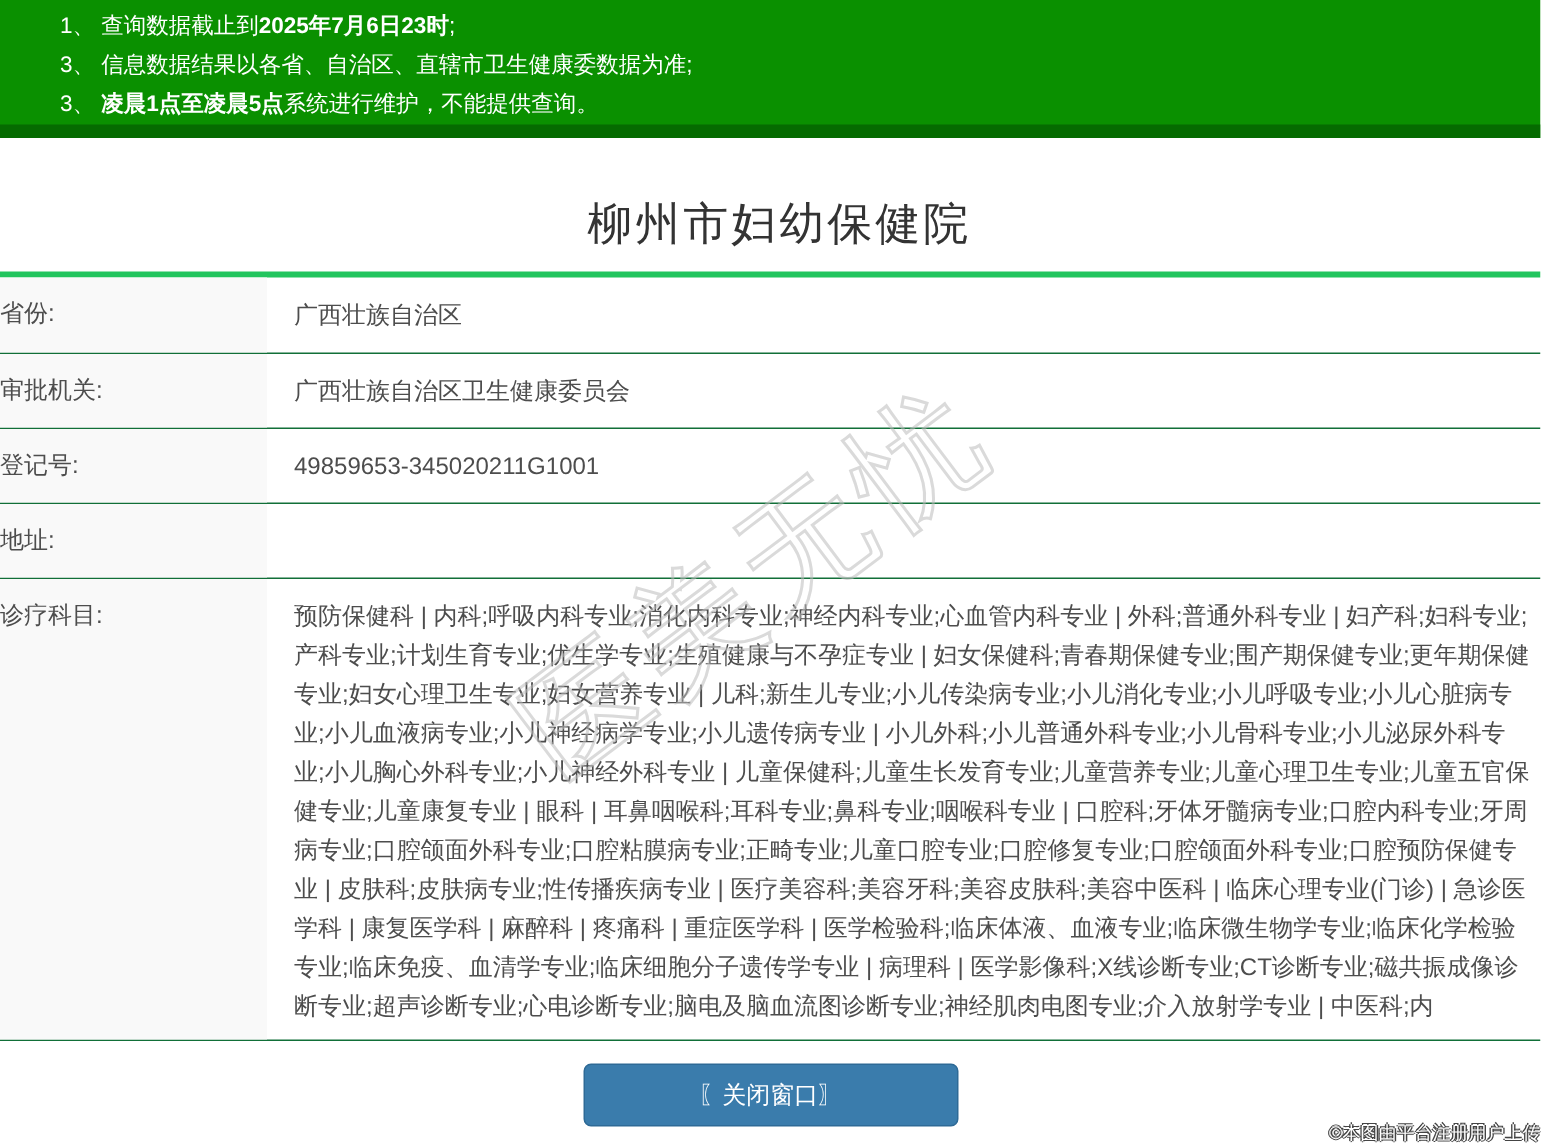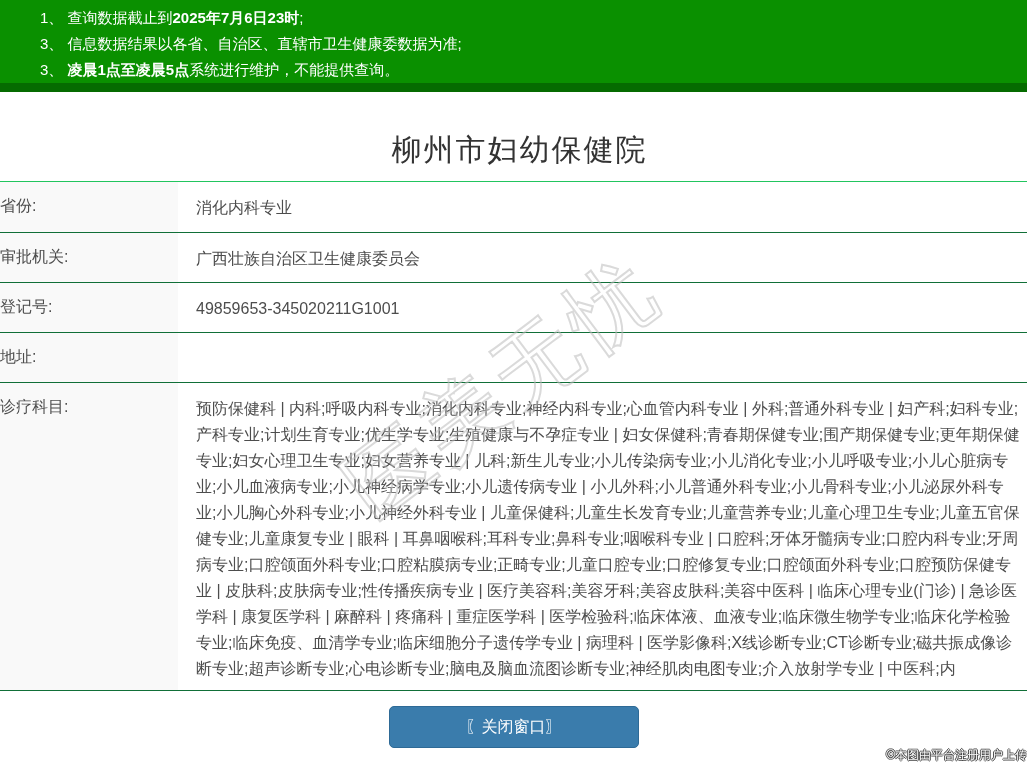--- a/index.html
+++ b/index.html
@@ -28,21 +28,21 @@
     text-align:center;
     font-size:30px; line-height:44px;
     color:#333333; font-weight:400;
     letter-spacing:2px;
     padding-left:12px;
   }
 
   
   .info-table {
     width:1027px;
-    border-top:1px solid #22c55e;
+    border-top:4px solid #22c55e;
     border-bottom:1px solid #116f38;
   }
   .info-row { display:flex; min-height:50px; }
   .info-row + .info-row { border-top:1px solid #116f38;justify-content:space-between; }
   .info-label {
     flex:none; width:178px;
     background:#f9f9f9;
     font-size:16px; color:#4d4d4d;
     padding:14px 0 0 0;
   }
@@ -95,21 +95,21 @@
   <div class="banner-item"><span>1、 查询数据截止到</span><span class="bd">2025年7月6日23时</span><span>;</span></div>
   <div class="banner-item"><span>3、 信息数据结果以各省、自治区、直辖市卫生健康委数据为准;</span><span class="bd"></span><span></span></div>
   <div class="banner-item"><span>3、 </span><span class="bd">凌晨1点至凌晨5点</span><span>系统进行维护，不能提供查询。</span></div>
 </div>
 
 <h1 class="page-title">柳州市妇幼保健院</h1>
 
 <div class="info-table">
   <div class="info-row">
     <div class="info-label">省份:</div>
-    <div class="info-value">消化内科专业</div>
+    <div class="info-value">广西壮族自治区</div>
   </div>
   <div class="info-row">
     <div class="info-label">审批机关:</div>
     <div class="info-value">广西壮族自治区卫生健康委员会</div>
   </div>
   <div class="info-row">
     <div class="info-label">登记号:</div>
     <div class="info-value">49859653-345020211G1001</div>
   </div>
   <div class="info-row">

